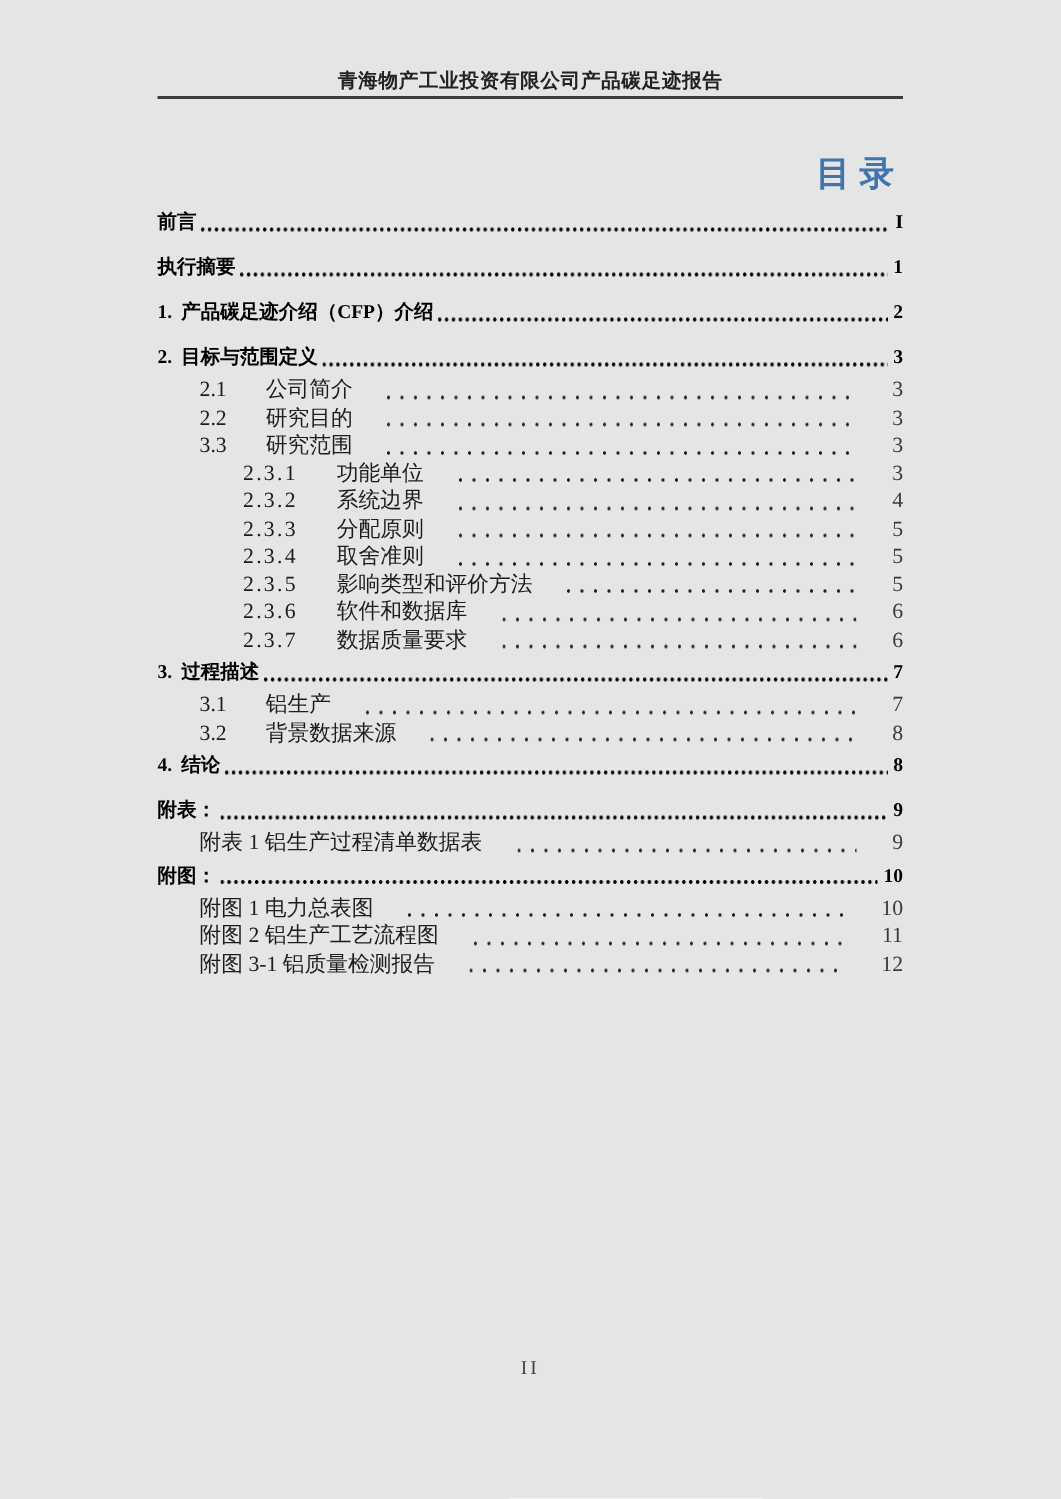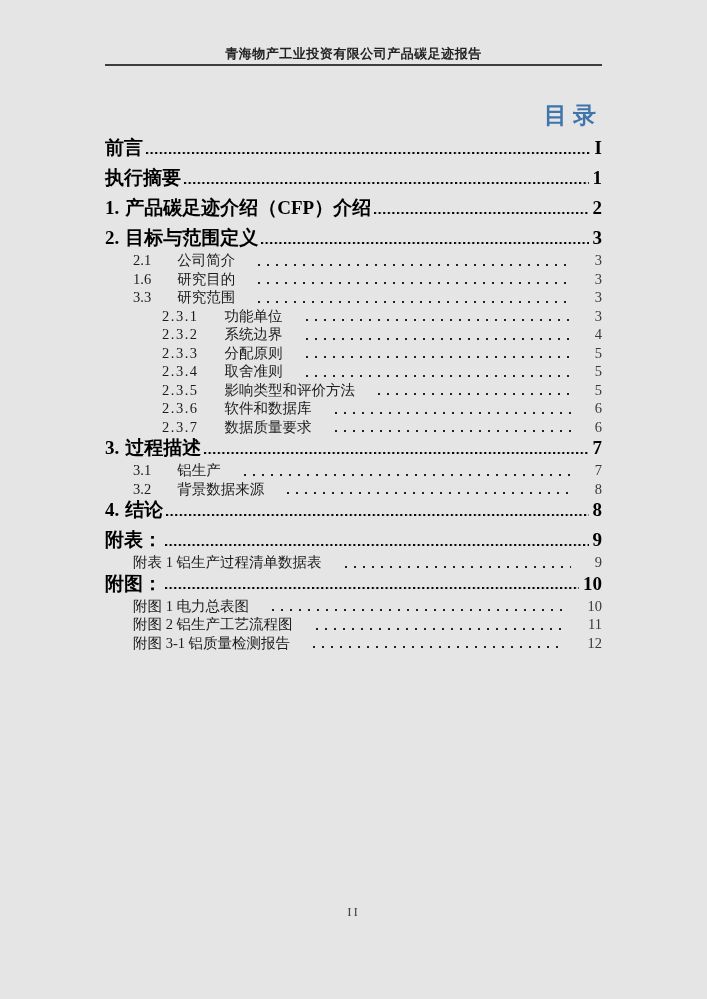--- a/index.html
+++ b/index.html
@@ -59,21 +59,21 @@
     top: 138px;
     width: 497px;
   }
   .row {
     display: flex;
     align-items: baseline;
     white-space: nowrap;
   }
   .row-b {
     font-weight: bold;
-    font-size: 19px;
+    font-size: 13px;
     line-height: 20px;
     color: #000000;
   }
   .row-s {
     font-size: 14.5px;
     line-height: 18.5px;
     color: #1c1c1c;
     gap: 20px;
   }
   .row-b + .row-b { margin-top: 10px; align-items: flex-end; }
@@ -151,21 +151,21 @@
         <span class="leader"></span>
         <span class="pg">3</span>
       </div>
       <div class="row row-s lv1">
         <span class="num">2.1</span>
         <span class="ttl">公司简介</span>
         <span class="leader"></span>
         <span class="pg">3</span>
       </div>
       <div class="row row-s lv1">
-        <span class="num">1.6</span>
+        <span class="num">2.2</span>
         <span class="ttl">研究目的</span>
         <span class="leader"></span>
         <span class="pg">3</span>
       </div>
       <div class="row row-s lv1">
         <span class="num">3.3</span>
         <span class="ttl">研究范围</span>
         <span class="leader"></span>
         <span class="pg">3</span>
       </div>

